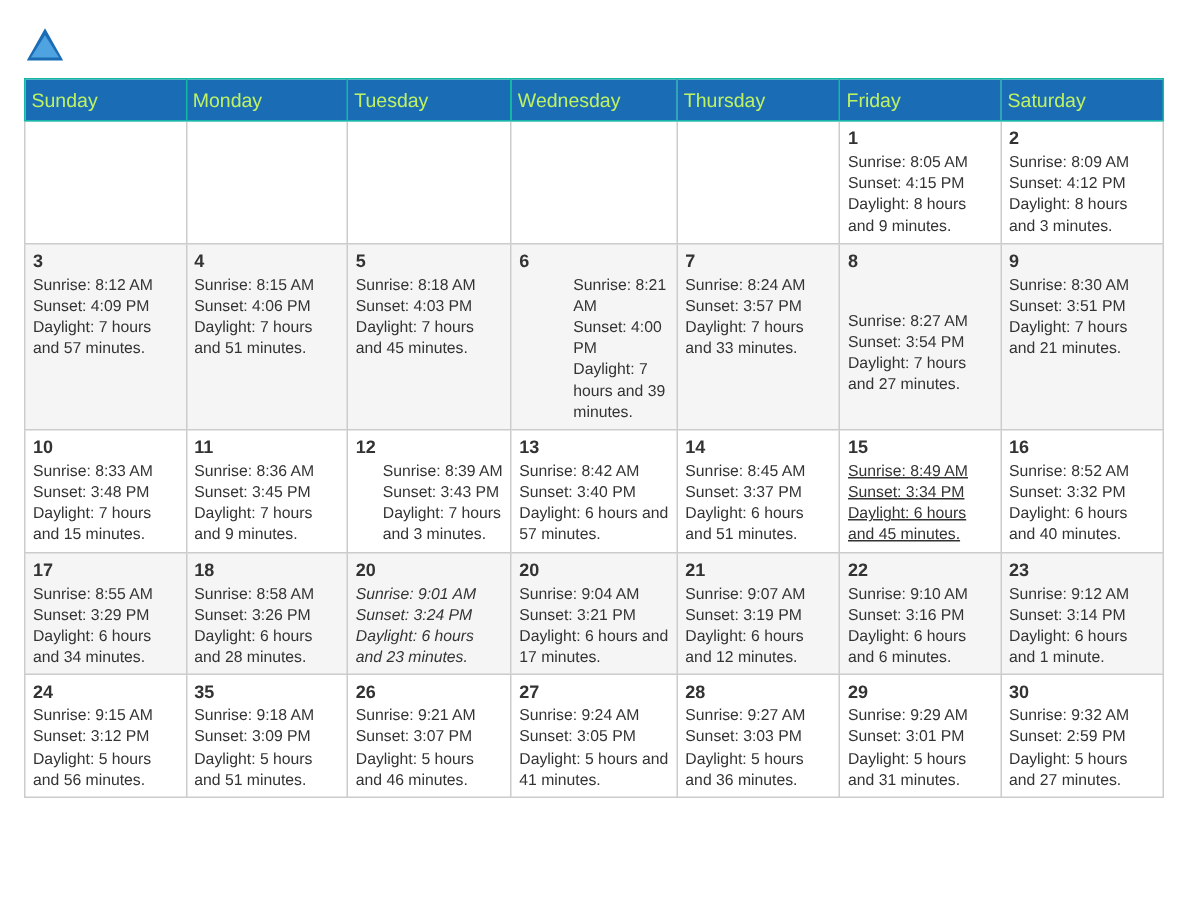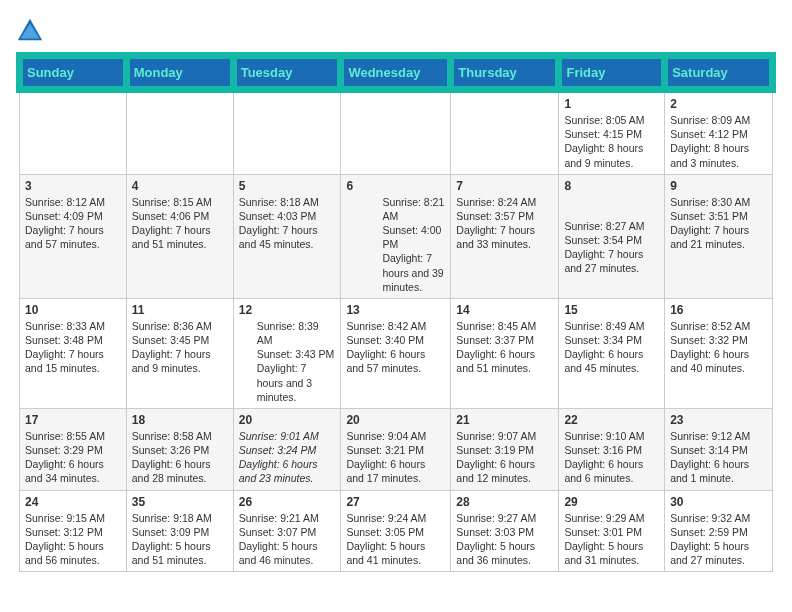--- a/index.html
+++ b/index.html
@@ -43,26 +43,26 @@
     .location {
       font-size: 16px;
       color: #333;
     }
     .calendar {
       width: 100%;
       border-collapse: collapse;
     }
     .calendar th {
       background: #1a6db5;
-      color: #5eead4;
+      color: #bef264;
       font-size: 13px;
-      font-weight: bold;
+      font-weight: normal;
       padding: 6px 4px;
       text-align: left;
-      border: 7px solid #14b8a6;
+      border: 1px solid #14b8a6;
     }
     .calendar td {
       vertical-align: top;
       border: 1px solid #ccc;
       padding: 4px 5px;
       width: 113px;
       min-height: 70px;
       font-size: 10.5px;
       color: #333;
       background: #fff;
@@ -201,21 +201,21 @@
 Daylight: 6 hours and 57 minutes.</div>
         </td>
         <td>
           <span class="day-num">14</span>
           <div style="white-space: pre-line; line-height: 1.35;">Sunrise: 8:45 AM
 Sunset: 3:37 PM
 Daylight: 6 hours and 51 minutes.</div>
         </td>
         <td>
           <span class="day-num">15</span>
-          <div style="white-space: pre-line; line-height: 1.35;">Sunrise: 8:49 AM
+          <div style="white-space: pre-line; line-height: 1.35; text-decoration: underline;">Sunrise: 8:49 AM
 Sunset: 3:34 PM
 Daylight: 6 hours and 45 minutes.</div>
         </td>
         <td>
           <span class="day-num">16</span>
           <div style="white-space: pre-line; line-height: 1.35;">Sunrise: 8:52 AM
 Sunset: 3:32 PM
 Daylight: 6 hours and 40 minutes.</div>
         </td>
       </tr>

